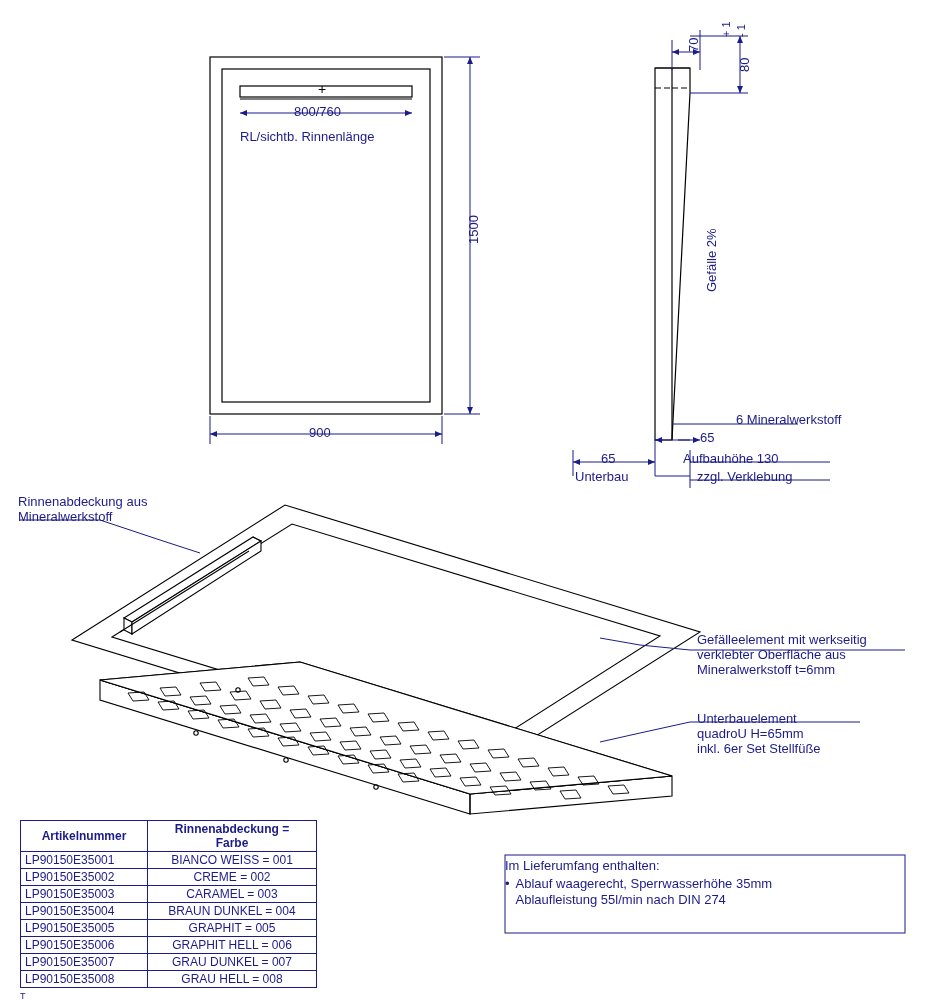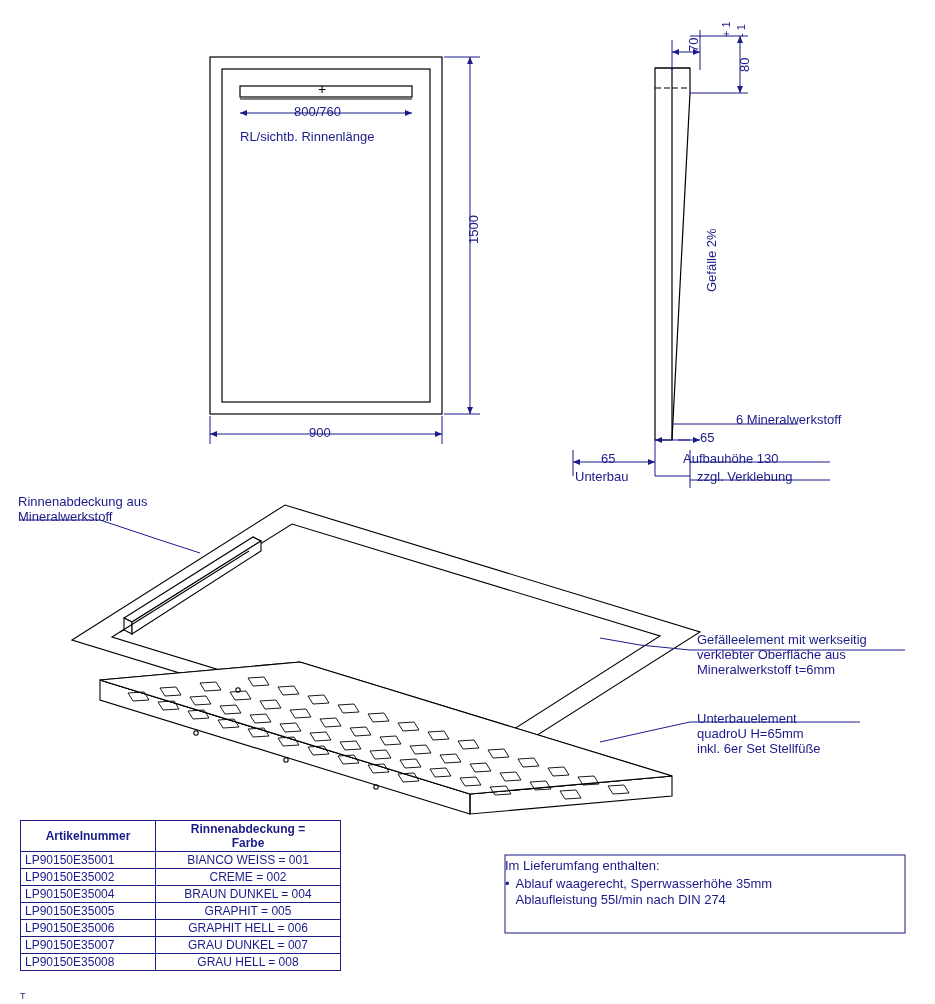--- a/index.html
+++ b/index.html
@@ -16,21 +16,21 @@
   .lbl{position:absolute;color:#1b1b8a;font-size:13px;line-height:15px;white-space:pre;}
   .lbl.blk{color:#000000;}
   .rot90{transform-origin:0 0;transform:rotate(-90deg);}
   
   .art-table{
     position:absolute;left:20px;top:820px;border-collapse:collapse;
     font-size:12px;color:#1b1b8a;
   }
   .art-table td,.art-table th{
     border:1px solid #1b1b8a;
-    padding:1px 12px;
+    padding:1px 4px;
     text-align:center;
     font-weight:normal;
     white-space:nowrap;
     line-height:14px;
   }
   .art-table th{font-weight:bold;}
   .art-table td.col-a{text-align:left;padding-left:4px;width:118px;}
   .art-table td.col-b{width:160px;}
   .delivery{
     position:absolute;left:505px;top:858px;width:400px;
@@ -243,20 +243,24 @@
     <tbody>
       <tr>
         <td class="col-a">LP90150E35001</td>
         <td class="col-b">BIANCO WEISS = 001</td>
       </tr>
       <tr>
         <td class="col-a">LP90150E35002</td>
         <td class="col-b">CREME = 002</td>
       </tr>
       <tr>
+        <td class="col-a">LP90150E35003</td>
+        <td class="col-b">CARAMEL = 003</td>
+      </tr>
+      <tr>
         <td class="col-a">LP90150E35004</td>
         <td class="col-b">BRAUN DUNKEL = 004</td>
       </tr>
       <tr>
         <td class="col-a">LP90150E35005</td>
         <td class="col-b">GRAPHIT = 005</td>
       </tr>
       <tr>
         <td class="col-a">LP90150E35006</td>
         <td class="col-b">GRAPHIT HELL = 006</td>

